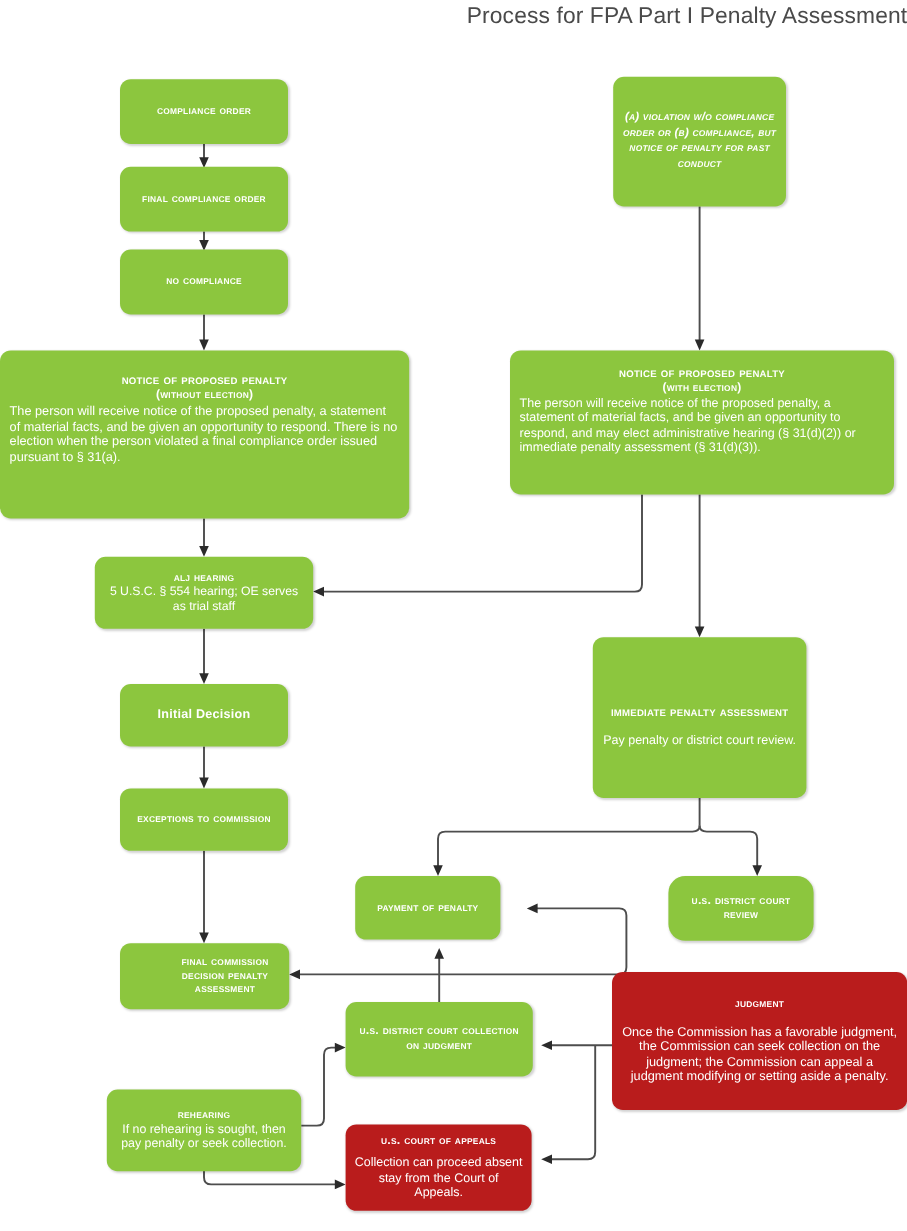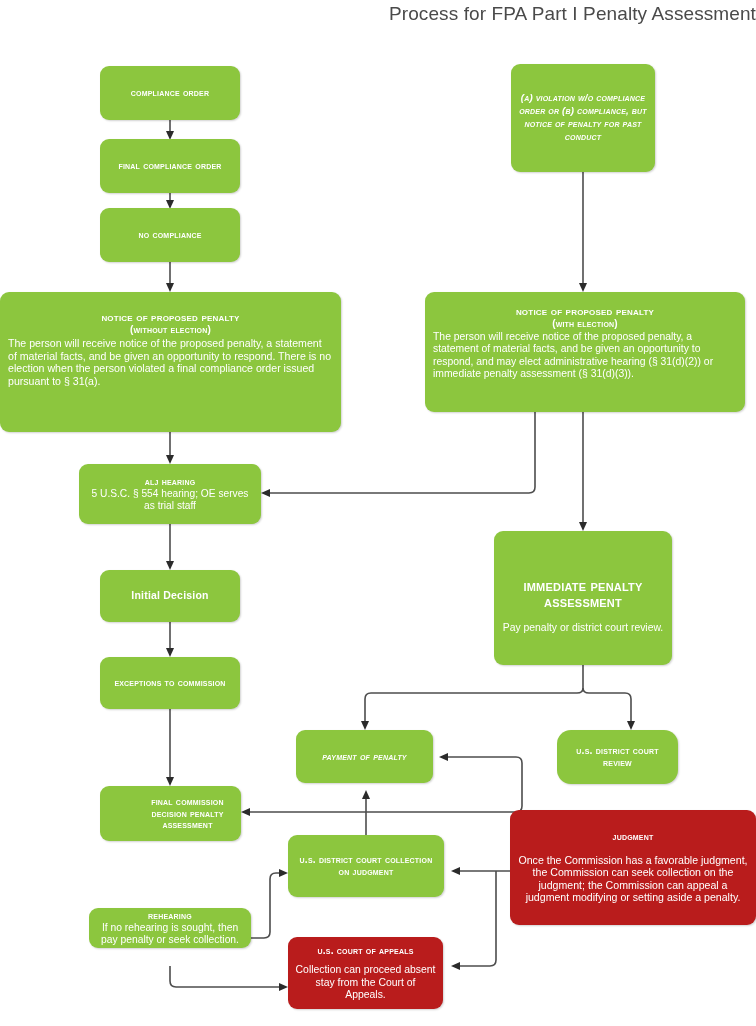--- a/index.html
+++ b/index.html
@@ -221,46 +221,46 @@
 
   <div class="node light" style="left:100px; top:570px; width:140px; height:52px;">
     <div class="hdr nocaps" style="font-size:10.5px;">Initial Decision</div>
   </div>
 
   <div class="node light" style="left:100px; top:657px; width:140px; height:52px;">
     <div class="hdr" style="font-size:10.5px;">Exceptions to Commission</div>
   </div>
 
   <div class="node light" style="left:494px; top:531px; width:178px; height:134px;">
-    <div class="hdr" style="font-size:15px;margin-top:16px;">Immediate Penalty Assessment</div>
+    <div class="hdr" style="font-size:11px;margin-top:16px;">Immediate Penalty Assessment</div>
     <div class="body gap" style="font-size:10.4px;">Pay penalty or district court review.</div>
   </div>
 
-  <div class="node light" style="left:296px; top:730px; width:137px; height:53px;font-style:italic;">
+  <div class="node light" style="left:296px; top:730px; width:121px; height:53px;">
     <div class="hdr" style="font-size:10.5px;">Payment of Penalty</div>
   </div>
 
   <div class="node light" style="left:557px; top:730px; width:121px; height:54px;border-radius:14px;">
     <div class="hdr" style="font-size:10.5px;">U.S. District Court Review</div>
   </div>
 
   <div class="node light" style="left:100px; top:786px; width:141px; height:55px;padding-left:41px;">
     <div class="hdr" style="font-size:10.2px;">Final Commission Decision Penalty Assessment</div>
   </div>
 
   <div class="node light" style="left:288px; top:835px; width:156px; height:62px;">
     <div class="hdr" style="font-size:10.4px;">U.S. District Court Collection on Judgment</div>
   </div>
 
   <div class="node dark" style="left:510px; top:810px; width:246px; height:115px;">
     <div class="hdr" style="font-size:10.5px;">Judgment</div>
     <div class="body gap" style="font-size:10.6px;">Once the Commission has a favorable judgment, the Commission can seek collection on the judgment; the Commission can appeal a judgment modifying or setting aside a penalty.</div>
   </div>
 
-  <div class="node light" style="left:89px; top:908px; width:162px; height:40px;">
+  <div class="node light" style="left:89px; top:908px; width:162px; height:68px;">
     <div class="hdr" style="font-size:10.5px;">Rehearing</div>
     <div class="body" style="font-size:10.3px;">If no rehearing is sought, then pay penalty or seek collection.</div>
   </div>
 
   <div class="node dark" style="left:288px; top:937px; width:155px; height:72px;">
     <div class="hdr" style="font-size:10.4px;">U.S. Court of Appeals</div>
     <div class="body gap" style="font-size:10.4px; margin-top:8px;">Collection can proceed absent stay from the Court of Appeals.</div>
   </div>
 
 </div>

